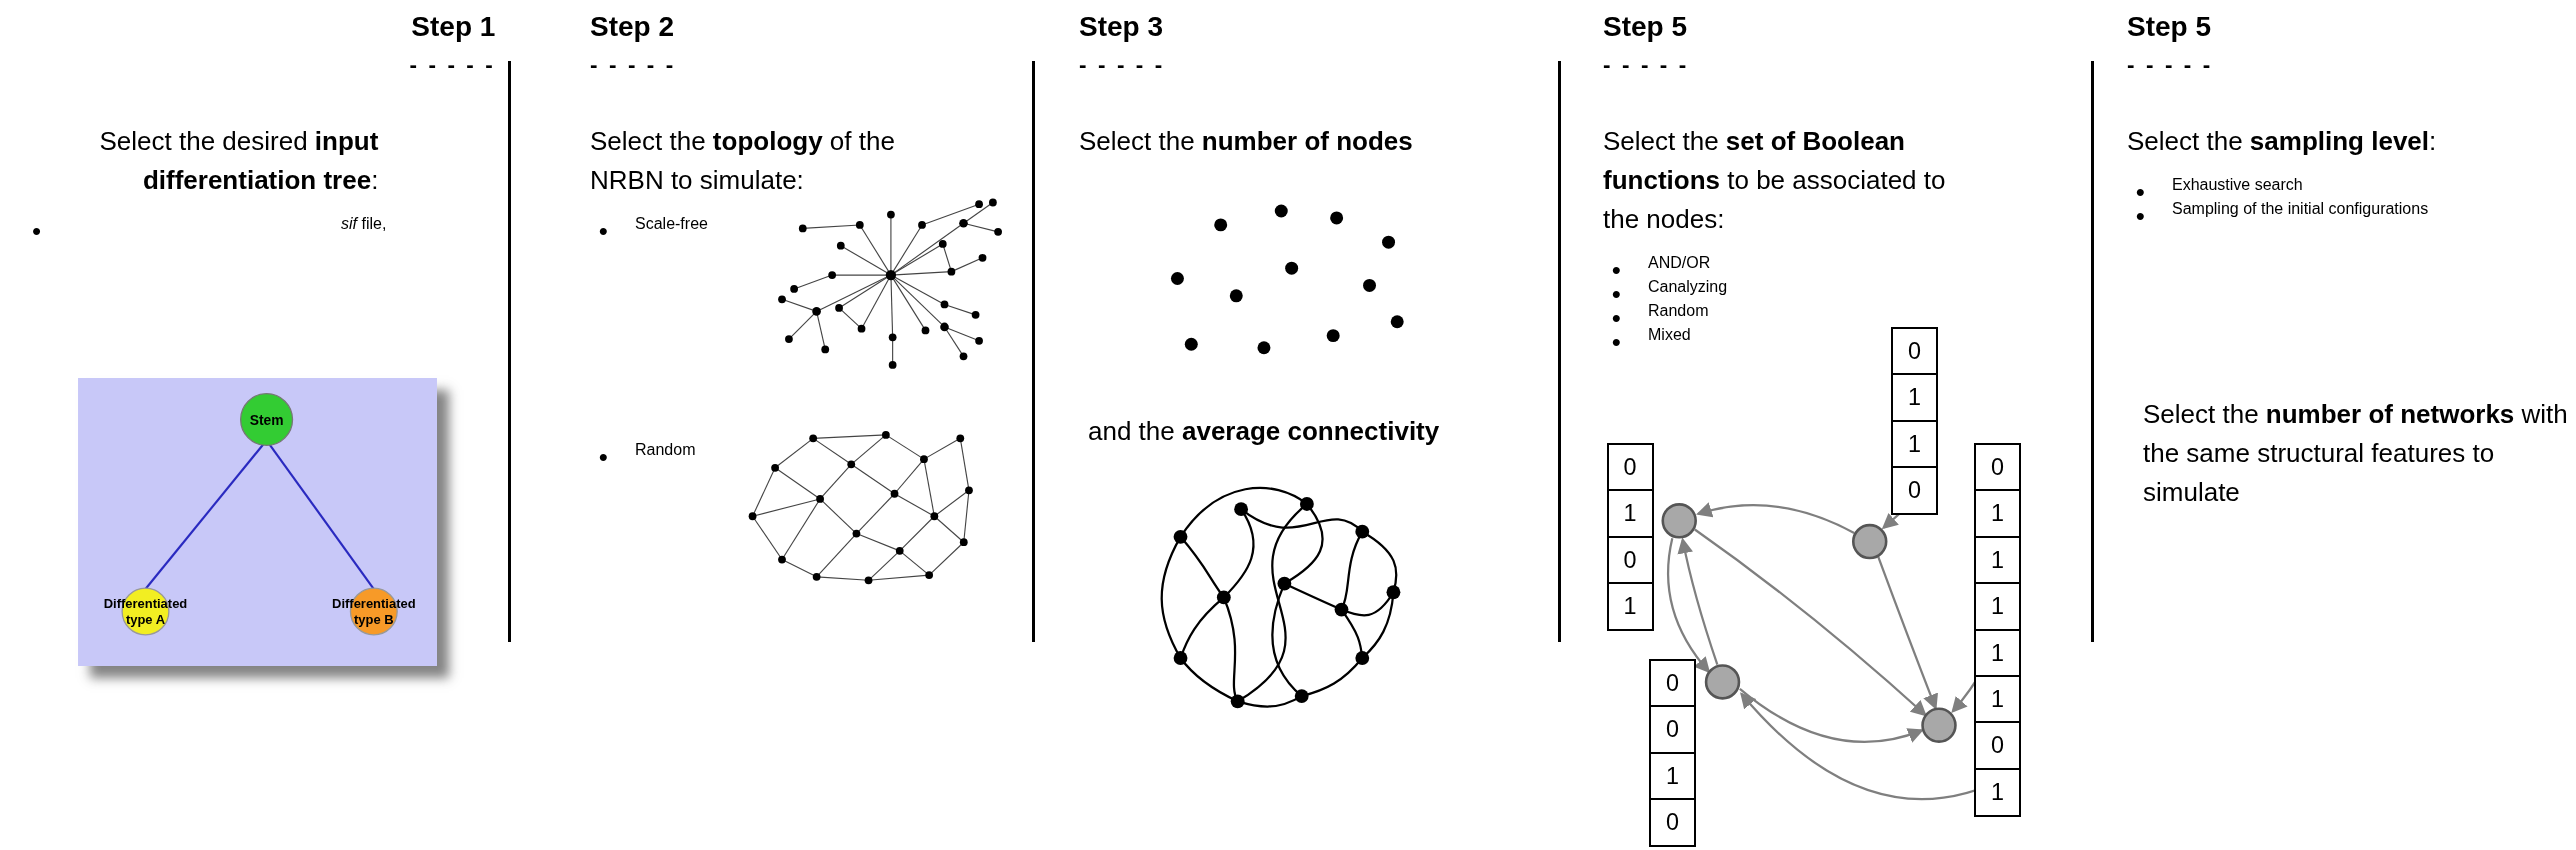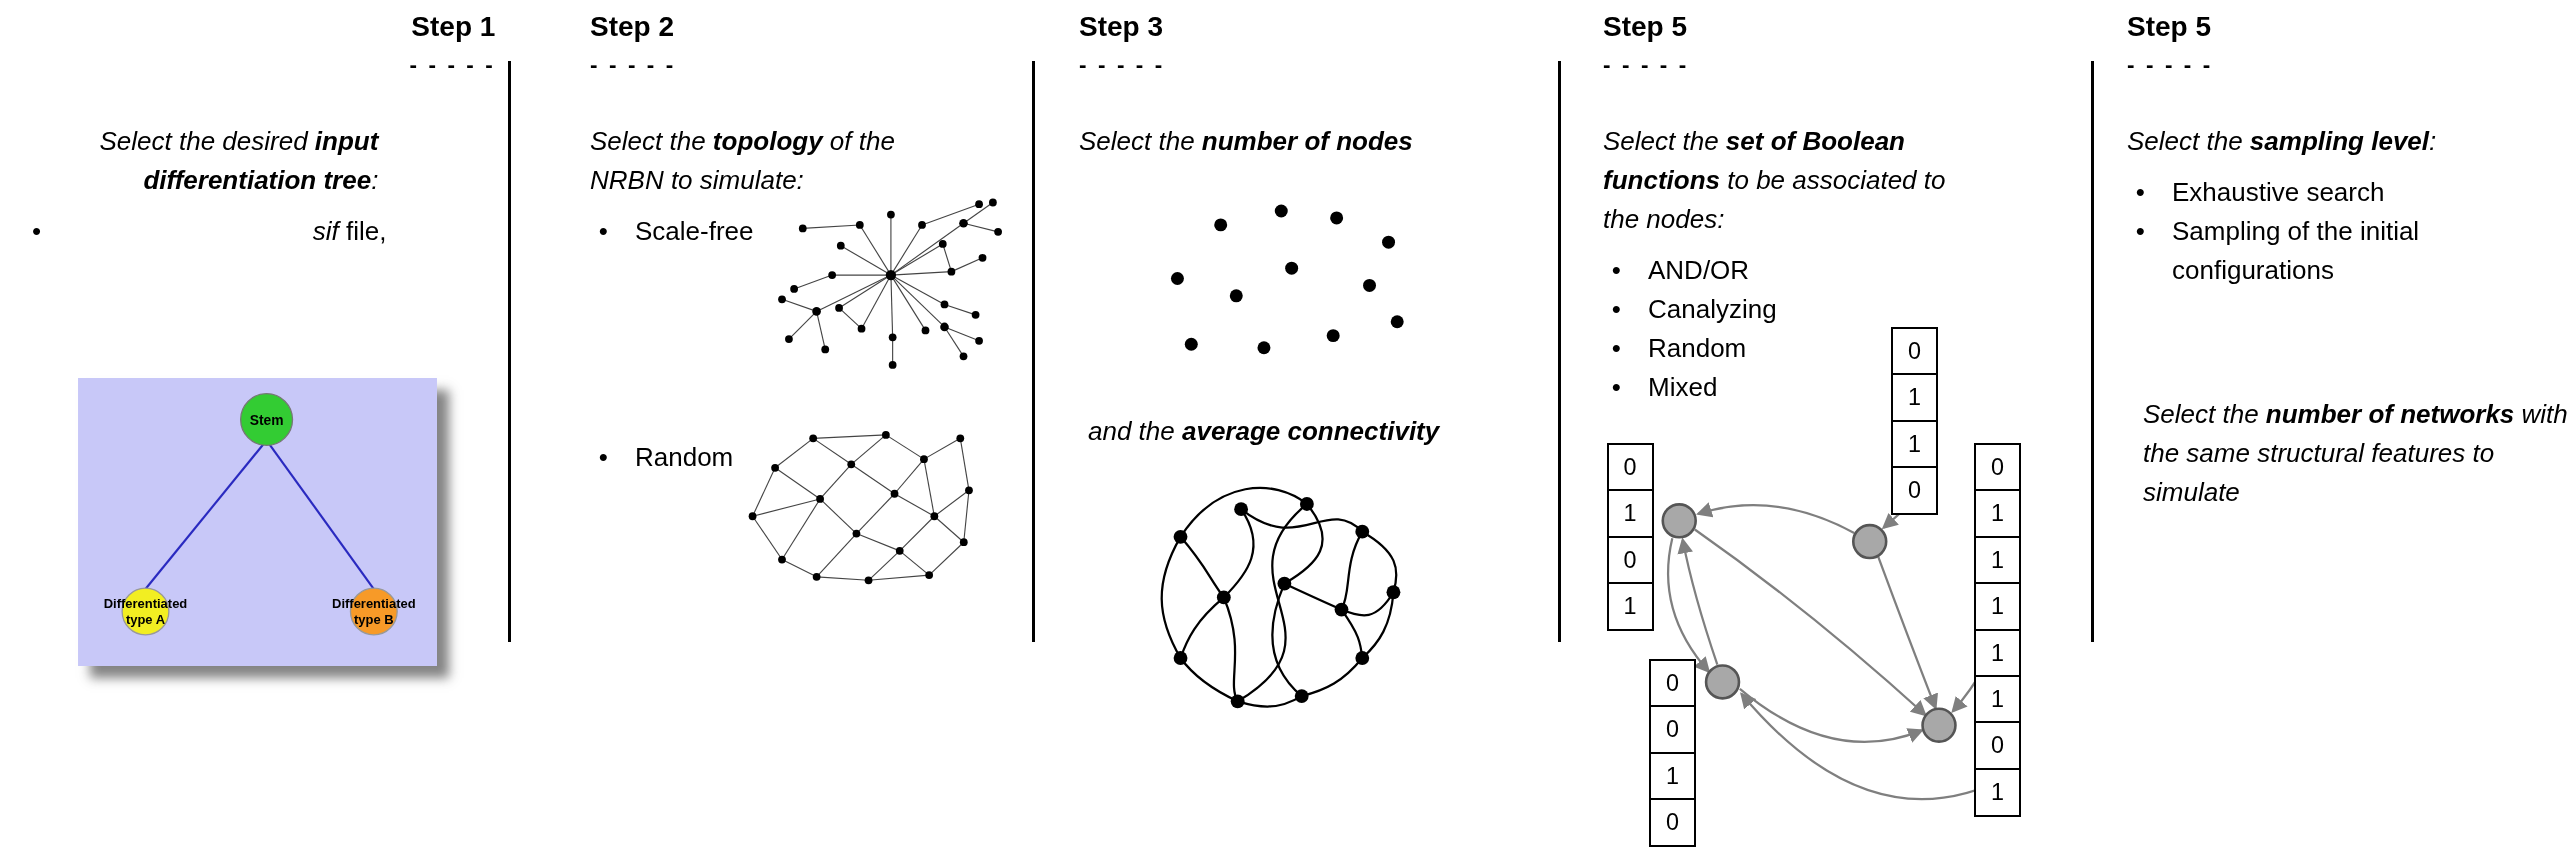--- a/index.html
+++ b/index.html
@@ -3,25 +3,25 @@
 <meta charset="utf-8">
 <style>
   html,body { margin:0; padding:0; background:#fff; }
   #page {
     position:relative; width:2576px; height:851px; overflow:hidden;
     background:#fff; font-family:"Liberation Sans", sans-serif; color:#000;
   }
   .col { position:absolute; top:0; height:851px; padding-top:10.4px; box-sizing:border-box; }
   .step-title { margin:0; font-size:28px; font-weight:bold; line-height:1.2; }
   .dashes { margin-top:10.4px; font-size:22.5px; font-weight:bold; letter-spacing:2.6px; line-height:1; }
-  .para { margin:45px 0 0 0; font-size:26px; line-height:1.5;font-style:italic; }
+  .para { margin:45px 0 0 0; font-size:26px; line-height:1.5; }
   .para b { font-weight:bold; }
   ul.bullets { list-style:none; margin:12px 0 0 0; padding:0; }
   ul.bullets li {
-    position:relative; padding-left:45px; font-size:26px; line-height:1.5;
+    position:relative; padding-left:45px; font-size:16px; line-height:1.5;
   }
   ul.bullets li::before {
     content:"\2022"; position:absolute; left:8.7px; top:0; font-size:26px;
   }
   .divider { position:absolute; top:61px; width:2.6px; height:581px; background:#000; }
   .abs { position:absolute; }
   .tree-svg { position:absolute; box-shadow:12px 12px 10.4px rgba(110,110,110,0.85); }
   .tree-label { font:bold 15px "Liberation Sans", sans-serif; text-anchor:middle; fill:#000; }
   .stem-label { font:bold 16px "Liberation Sans", sans-serif; text-anchor:middle; fill:#000; }
   .btable { position:absolute; z-index:5; }

